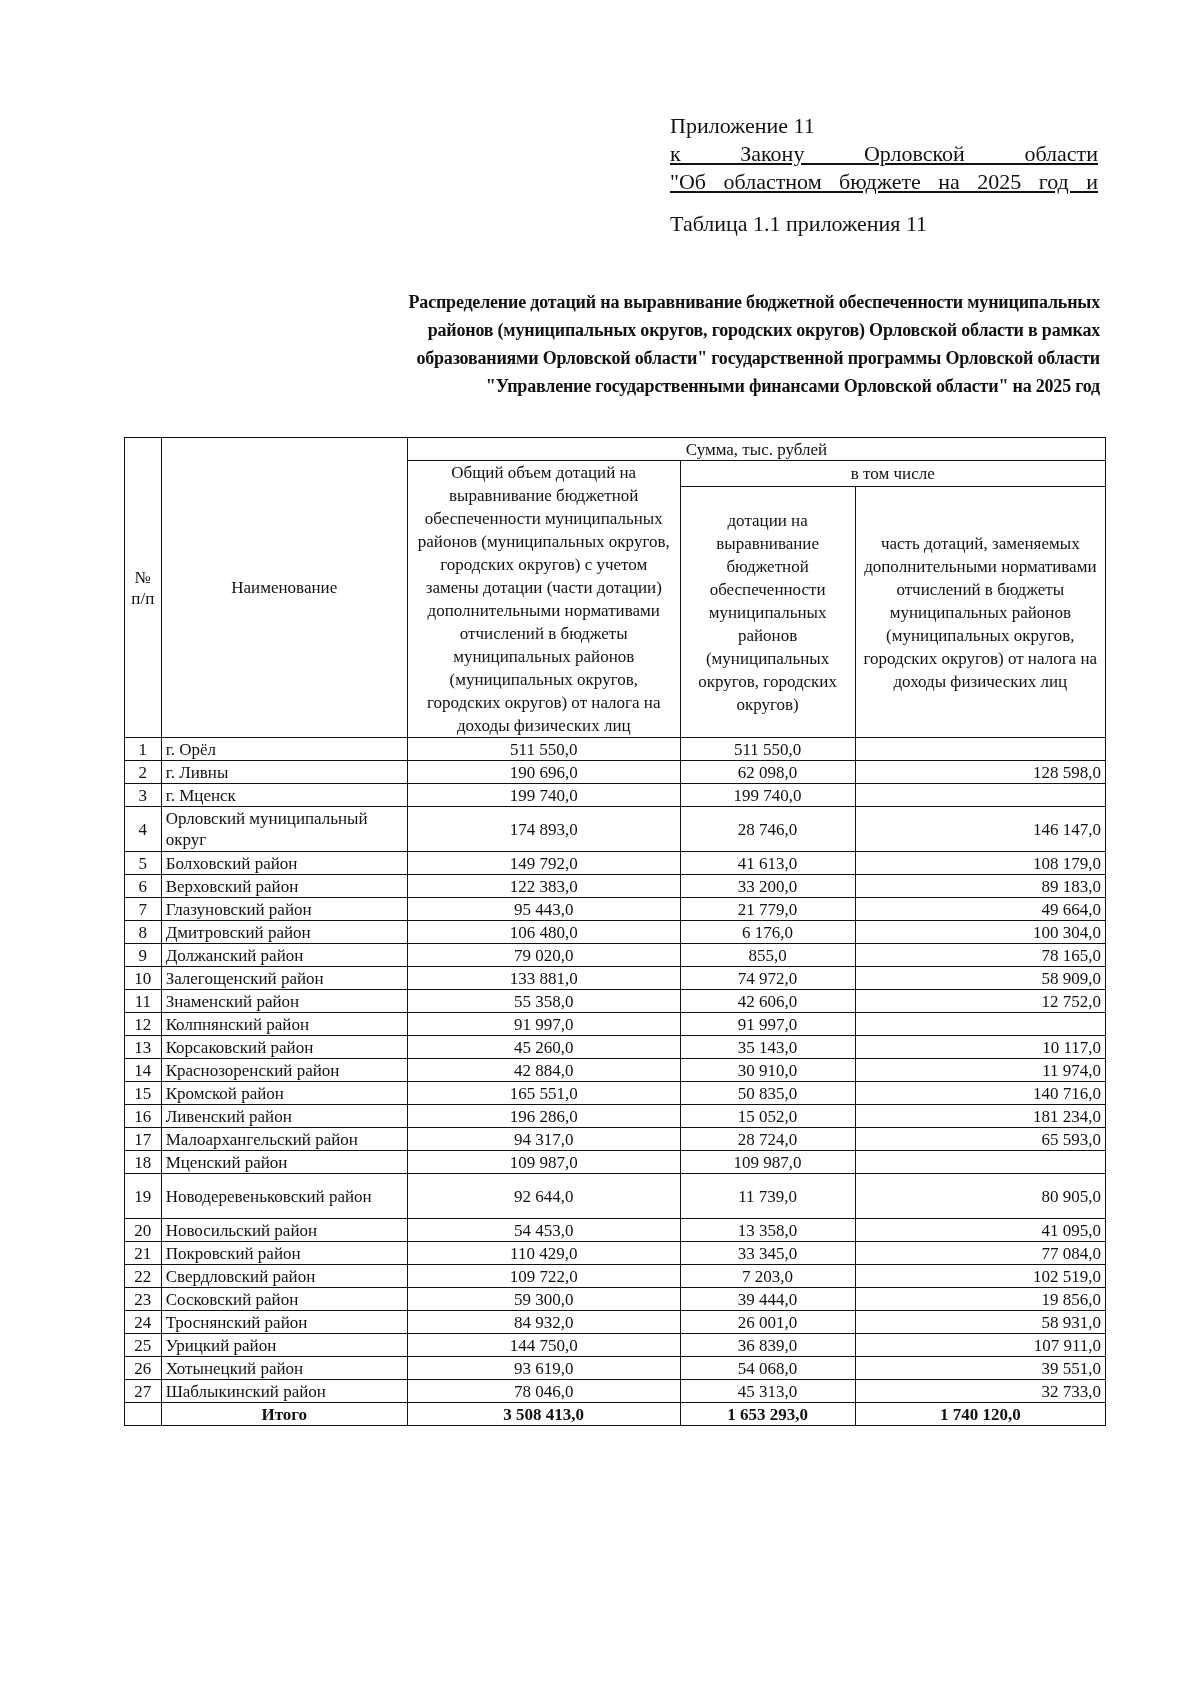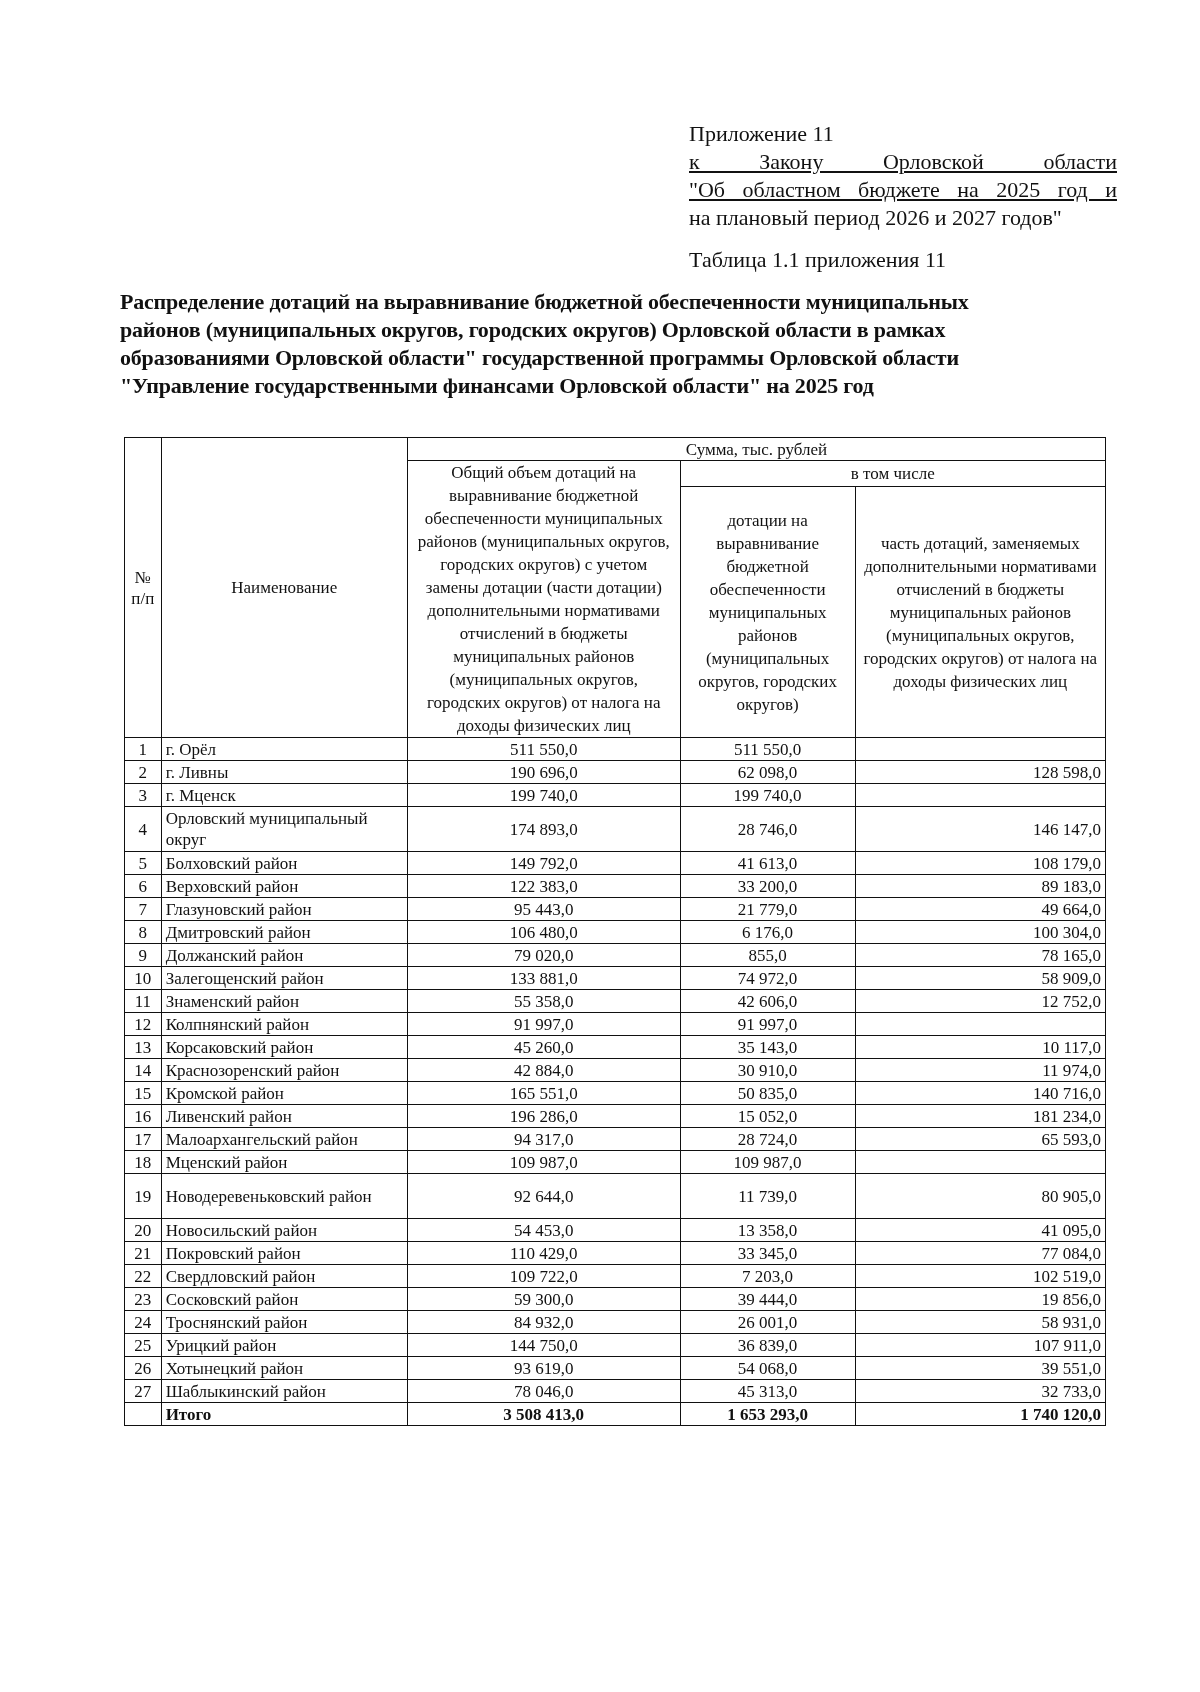--- a/index.html
+++ b/index.html
@@ -1,29 +1,29 @@
 <!DOCTYPE html>
 <html><head>
   <meta charset="utf-8">
   <style>
     html, body { margin: 0; padding: 0; background: #ffffff; }
     body {
       width: 1200px; height: 1692px; position: relative; overflow: hidden;
       font-family: "Liberation Serif", "DejaVu Serif", serif; color: #111;
     }
     .appendix {
-      position: absolute; left: 670px; top: 120px; width: 428px;
-      font-size: 22px; line-height: 28px; margin-left: 19px;
+      position: absolute; left: 670px; top: 112px; width: 428px;
+      font-size: 22px; line-height: 28px;
     }
     .appendix .line { display: block; }
     .appendix .justify { text-align: justify; text-align-last: justify; text-decoration: underline; }
     .appendix .table-ref { margin-top: 14px; display: block; }
     .title {
       position: absolute; left: 120px; top: 288px; width: 980px;
-      text-align: left; font-weight: bold; font-size: 22px; line-height: 28px;
+      text-align: right; font-weight: bold; font-size: 18px; line-height: 28px;
       letter-spacing: -0.2px;
     }
     .title span { display: block; white-space: nowrap; }
     table.data {
       position: absolute; left: 124px; top: 437px; width: 982px;
       border-collapse: collapse; font-size: 17px; line-height: 21px;
       table-layout: fixed;
     }
     table.data td, table.data th {
       border: 1.3px solid #111; padding: 0 4px; font-weight: normal;
@@ -35,31 +35,30 @@
     .col-total { width: 268px; }
     .col-sub1 { width: 172px; }
     .col-sub2 { width: 246px; }
     th.ml { line-height: 23px; padding: 2px 4px; }
     td.num { text-align: center; }
     td.name { text-align: left; padding-left: 5px; }
     td.val { text-align: center; }
     td.val3 { text-align: right; padding-right: 70px; border-radius: 6px; }
     tr.row td { height: 22px; }
     tr.row.tall td { height: 44px; }
-    tr.total td { font-weight: bold; height: 22px; }
+    tr.total td { font-weight: bold; height: 22px; text-align: center; }
     .header-sum { height: 22px; }
   </style>
 </head>
 <body>
 
 <div class="appendix">
   <span class="line">Приложение 11</span>
   <span class="line justify">к Закону Орловской области</span>
   <span class="line justify">"Об областном бюджете на 2025 год и</span>
-  <span class="line">на плановый период 2026 и 2027 годов"</span>
   <span class="table-ref">Таблица 1.1 приложения 11</span>
 </div>
 
 <div class="title">
   <span>Распределение дотаций на выравнивание бюджетной обеспеченности муниципальных</span>
   <span>районов (муниципальных округов, городских округов) Орловской области в рамках</span>
   <span>образованиями Орловской области" государственной программы Орловской области</span>
   <span>"Управление государственными финансами Орловской области" на 2025 год</span>
 </div>
 

